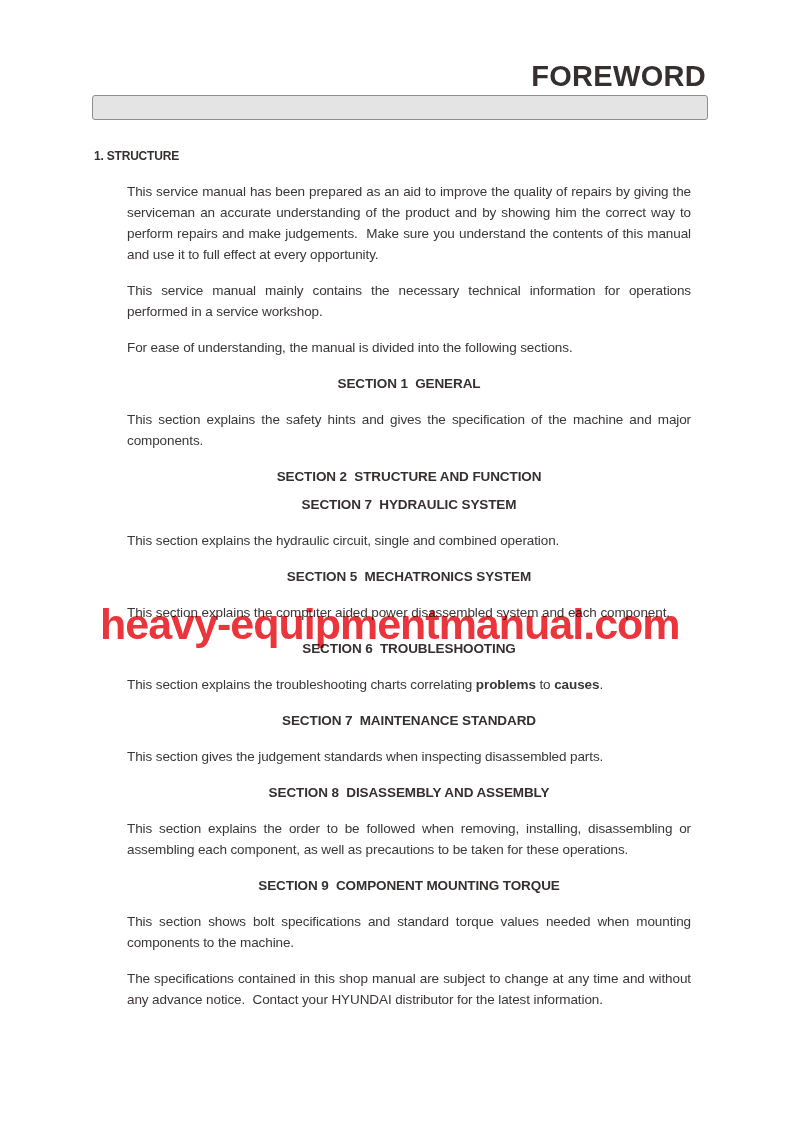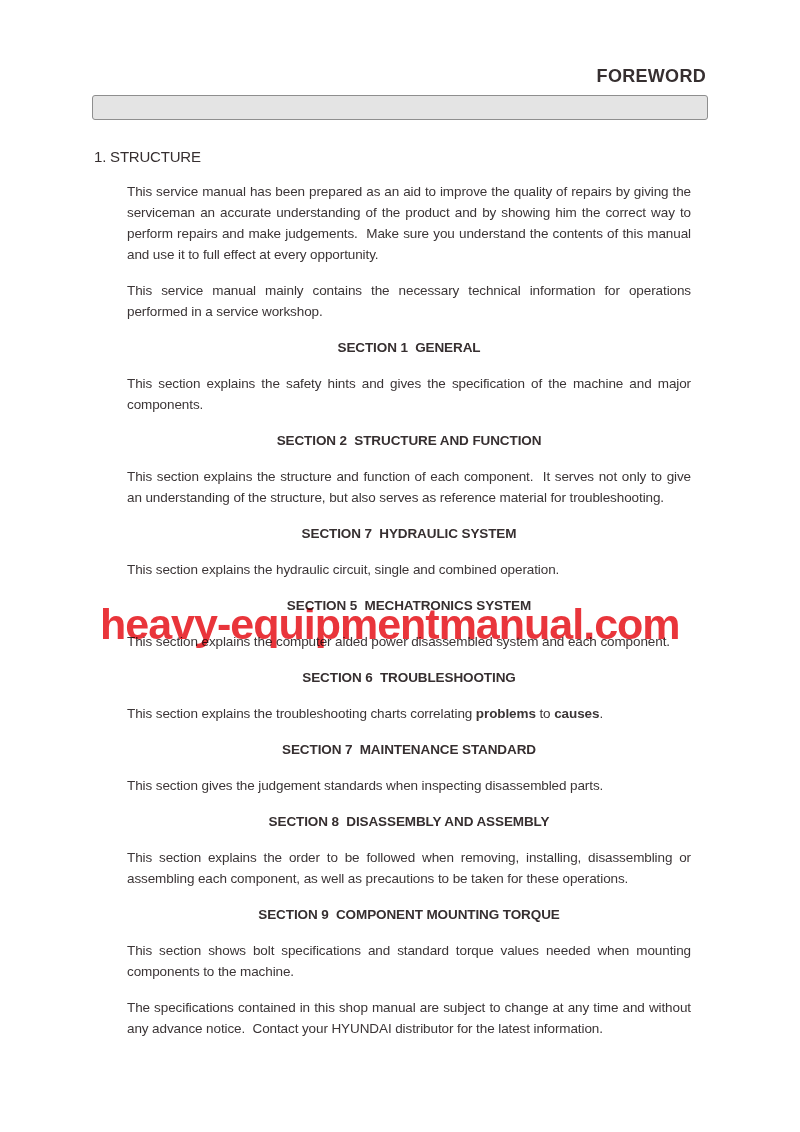--- a/index.html
+++ b/index.html
@@ -14,38 +14,38 @@
   .page {
     position: relative;
     width: 800px;
     height: 1132px;
     background: #ffffff;
     color: #3b3536;
   }
   .foreword-title {
     margin: 63px 94px 0 94px;
     text-align: right;
-    font-size: 18px;
+    font-size: 29px;
     font-weight: bold;
     line-height: 26px;
     letter-spacing: 0.3px;
     color: #362f30;
   }
   .title-bar {
     margin: 6px 92px 0 92px;
     height: 25px;
     background: #e4e4e4;
     border: 1px solid #8e8e8e;
     border-radius: 3px;
     box-sizing: border-box;
   }
   .structure-heading {
     margin: 27px 94px 0 94px;
-    font-size: 15px;
-    font-weight: normal;
+    font-size: 12px;
+    font-weight: bold;
     line-height: 19px;
     letter-spacing: -0.2px;
     color: #362f30;
   }
   .body-col {
     margin: 9px 94px 0 112px;
     width: 594px;
     font-size: 13.5px;
     line-height: 21px;
     letter-spacing: -0.1px;
@@ -98,29 +98,29 @@
   <div class="foreword-title">FOREWORD</div>
 
   <div class="title-bar"></div>
 
   <div class="structure-heading">1. STRUCTURE</div>
 
   <div class="body-col">
     <div id="intro">
         <p class="para">This service manual has been prepared as an aid to improve the quality of repairs by giving the serviceman an accurate understanding of the product and by showing him the correct way to perform repairs and make judgements.  Make sure you understand the contents of this manual and use it to full effect at every opportunity.</p>
         <p class="para">This service manual mainly contains the necessary technical information for operations performed in a service workshop.</p>
+        <p class="para">For ease of understanding, the manual is divided into the following sections.</p>
       </div>
     <div id="sections" class="sections">
         <div class="section">
           <div class="sec-title">SECTION 1  GENERAL</div>
           <p class="para"><span>This section explains the safety hints and gives the specification of the machine and major components.</span></p>
         </div>
         <div class="section">
           <div class="sec-title">SECTION 2  STRUCTURE AND FUNCTION</div>
-          <p class="para"><span>This section explains the structure and function of each component.  It serves not only to give an understanding of the structure, but also serves as reference material for troubleshooting.</span></p>
         </div>
         <div class="section">
           <div class="sec-title">SECTION 7  HYDRAULIC SYSTEM</div>
           <p class="para"><span>This section explains the hydraulic circuit, single and combined operation.</span></p>
         </div>
         <div class="section">
         </div>
         <div class="section">
           <div class="sec-title">SECTION 5  MECHATRONICS SYSTEM</div>
           <p class="para"><span>This section explains the computer aided power disassembled system and each component.</span></p>

